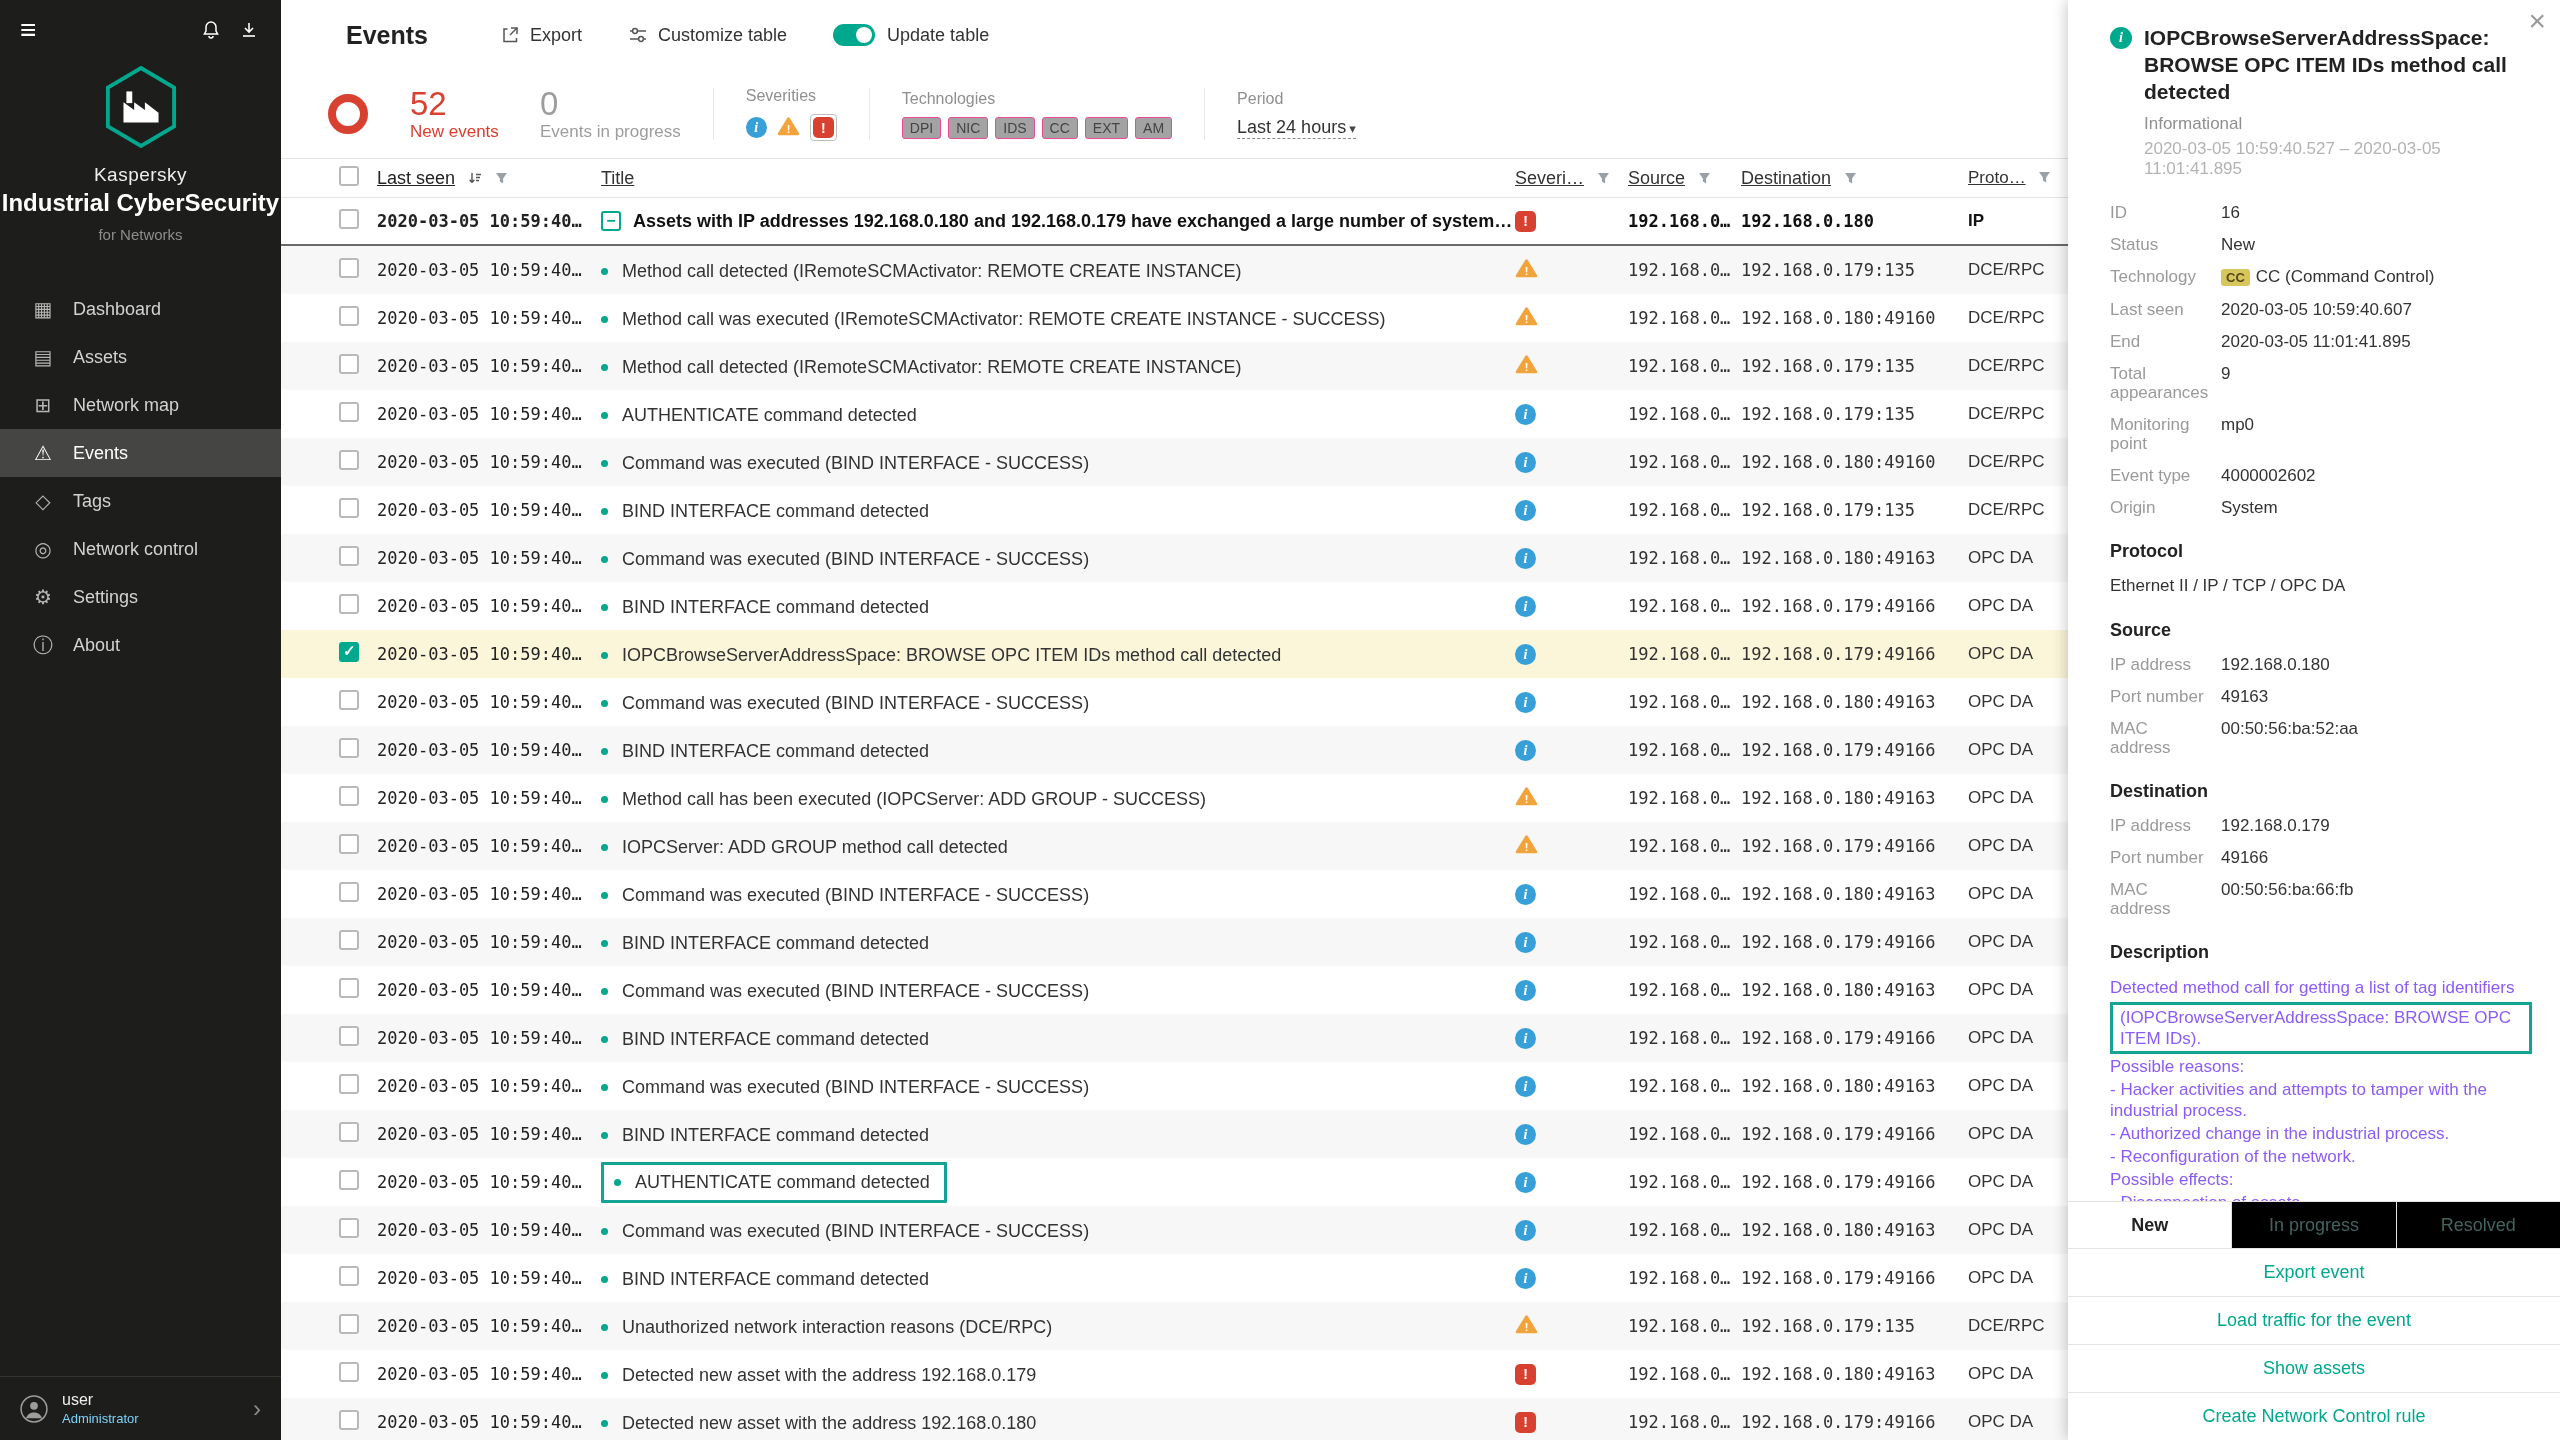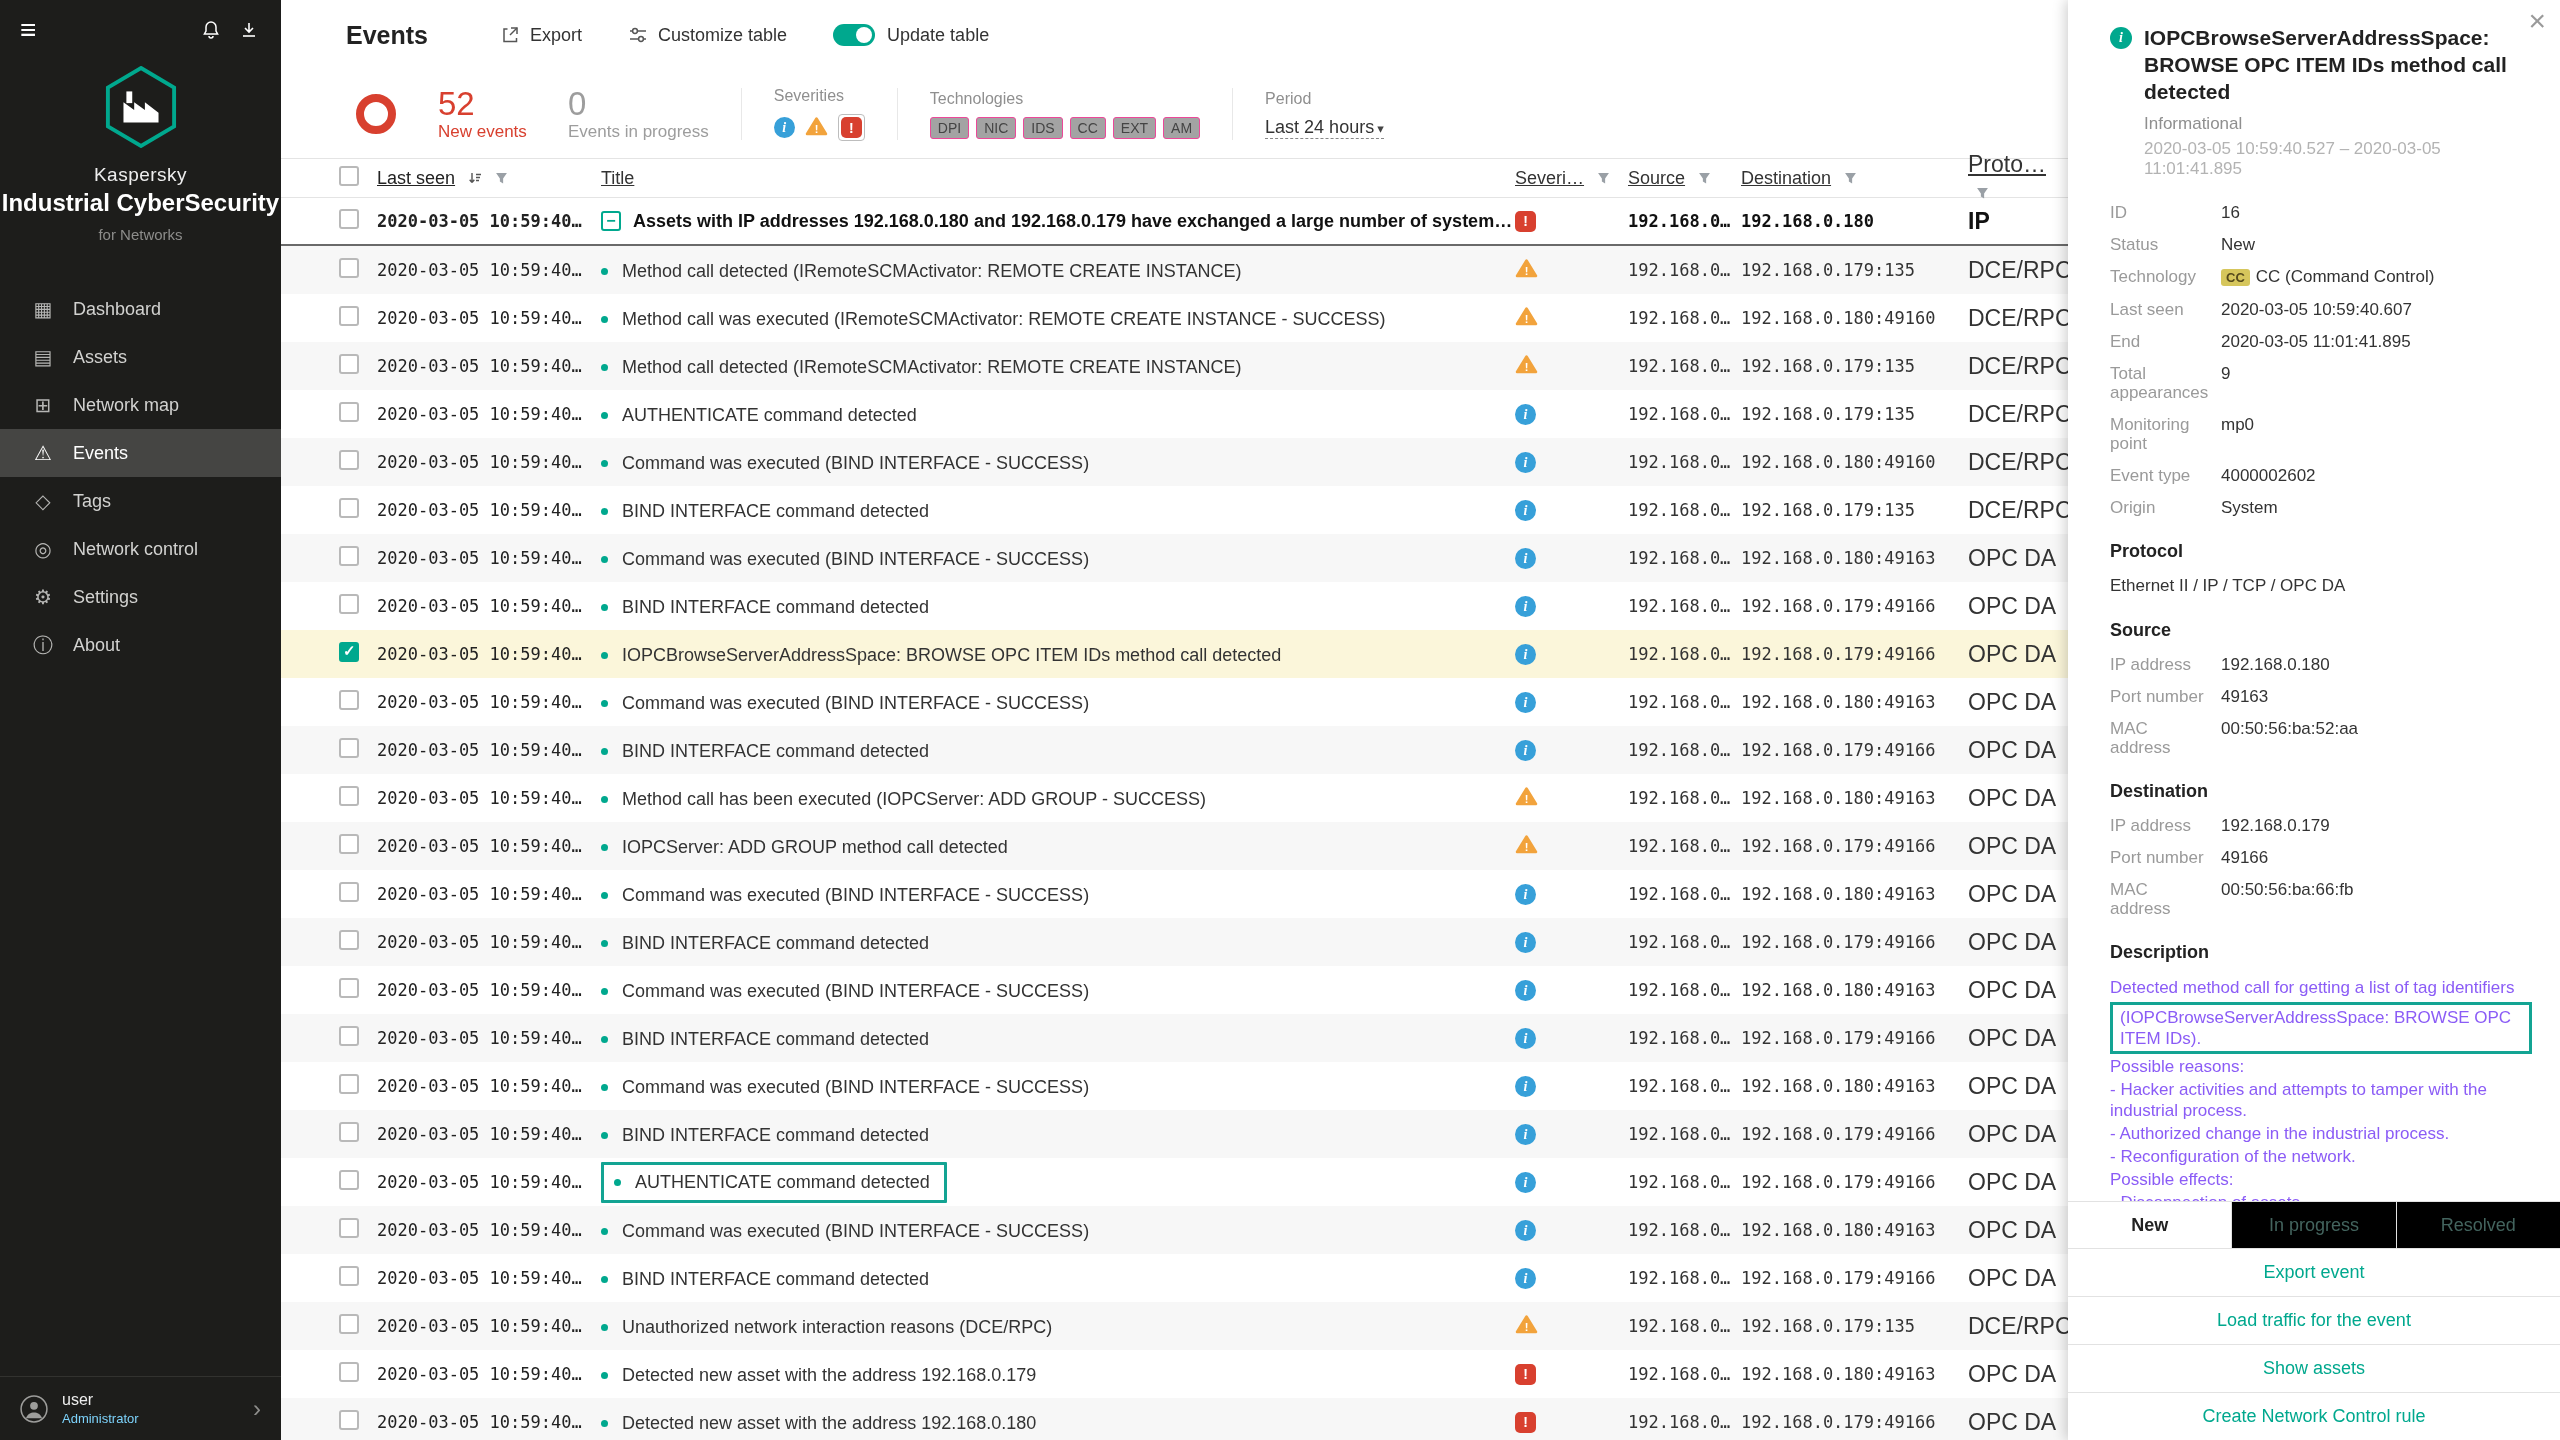--- a/index.html
+++ b/index.html
@@ -28,21 +28,21 @@
 
   
   .main{flex:1;min-width:0;display:flex;flex-direction:column;background:#fff}
   .toolbar{height:70px;display:flex;align-items:center;padding-left:65px;gap:46px}
   .toolbar h1{font-size:25px;font-weight:bold;margin-right:26px;color:#222}
   .tb-btn{display:flex;align-items:center;gap:10px;background:none;border:none;font-size:18px;color:#333;font-family:Liberation Sans, sans-serif;cursor:pointer}
   .toggle-wrap{display:flex;align-items:center;gap:12px;font-size:18px;cursor:pointer}
   .toggle{width:42px;height:22px;border-radius:11px;background:#00a88e;position:relative;display:inline-block}
   .toggle .knob{position:absolute;right:3px;top:3px;width:16px;height:16px;border-radius:50%;background:#fff}
 
-  .stats{height:88px;display:flex;align-items:center;padding-left:75px}
+  .stats{height:88px;display:flex;align-items:center;padding-left:47px}
   .donut{width:40px;height:40px;border-radius:50%;border:8px solid #d8402f;margin-right:42px}
   .stat{display:flex;flex-direction:column;gap:1px;min-width:130px}
   .stat .num{font-size:33px;line-height:34px}
   .stat .lbl{font-size:17px}
   .stat.new .num,.stat.new .lbl{color:#d8402f}
   .stat.prog .num,.stat.prog .lbl{color:#9d9d9d}
   .vdiv{width:1px;height:52px;background:#e8e8e8;margin:0 32px}
   .blk-label{font-size:16px;color:#8f8f8f;margin-bottom:9px}
   .sev-row{display:flex;gap:10px;align-items:center}
   .sev-sel{border:1px solid #bdbdbd;border-radius:4px;padding:2px;display:inline-flex}
@@ -64,21 +64,21 @@
   .trow{display:flex;align-items:center;height:48px;font-size:18px;cursor:pointer}
   .trow.alt{background:#f7f7f7}
   .trow.selected{background:#fbf6da}
   .trow.group{font-weight:bold;border-bottom:2px solid #6a6a6a;color:#111}
   .c-check{width:96px;min-width:96px;padding-left:58px}
   .c-time{width:224px;min-width:224px;font-family:"DejaVu Sans Mono",monospace;font-size:17px;color:#222}
   .c-title{flex:1;min-width:0;white-space:nowrap;overflow:hidden}
   .c-sev{width:113px;min-width:113px}
   .c-src{width:113px;min-width:113px;font-family:"DejaVu Sans Mono",monospace;font-size:17px}
   .c-dst{width:227px;min-width:227px;font-family:"DejaVu Sans Mono",monospace;font-size:17px}
-  .c-pro{width:100px;min-width:100px;font-size:23px}
+  .c-pro{width:100px;min-width:100px;font-size:17px}
   .thead .c-time,.thead .c-src,.thead .c-dst{font-family:"Liberation Sans",sans-serif;font-size:18px}
   .cb{display:inline-block;width:20px;height:20px;border:2px solid #b9b9b9;border-radius:3px;background:#fff;cursor:pointer;position:relative}
   .cb.checked{background:#00a88e;border-color:#00a88e}
   .cb.checked::after{content:"✓";position:absolute;left:2px;top:-2px;color:#fff;font-size:15px;font-weight:bold}
   .dot{display:inline-block;width:7px;height:7px;min-width:7px;border-radius:50%;background:#00a88e;margin-right:14px}
   .collapse{display:inline-flex;align-items:center;justify-content:center;width:20px;height:20px;min-width:20px;border:2px solid #00a88e;border-radius:3px;color:#00a88e;font-weight:bold;margin-right:12px;font-size:16px;line-height:1}
   .title-wrap{display:inline-flex;align-items:center;max-width:100%}
   .title-wrap .t-text{white-space:nowrap;overflow:hidden;text-overflow:ellipsis}
   .title-wrap.annotated{border:3px solid #13a493;padding:7px 14px 7px 10px;border-radius:1px}
 

